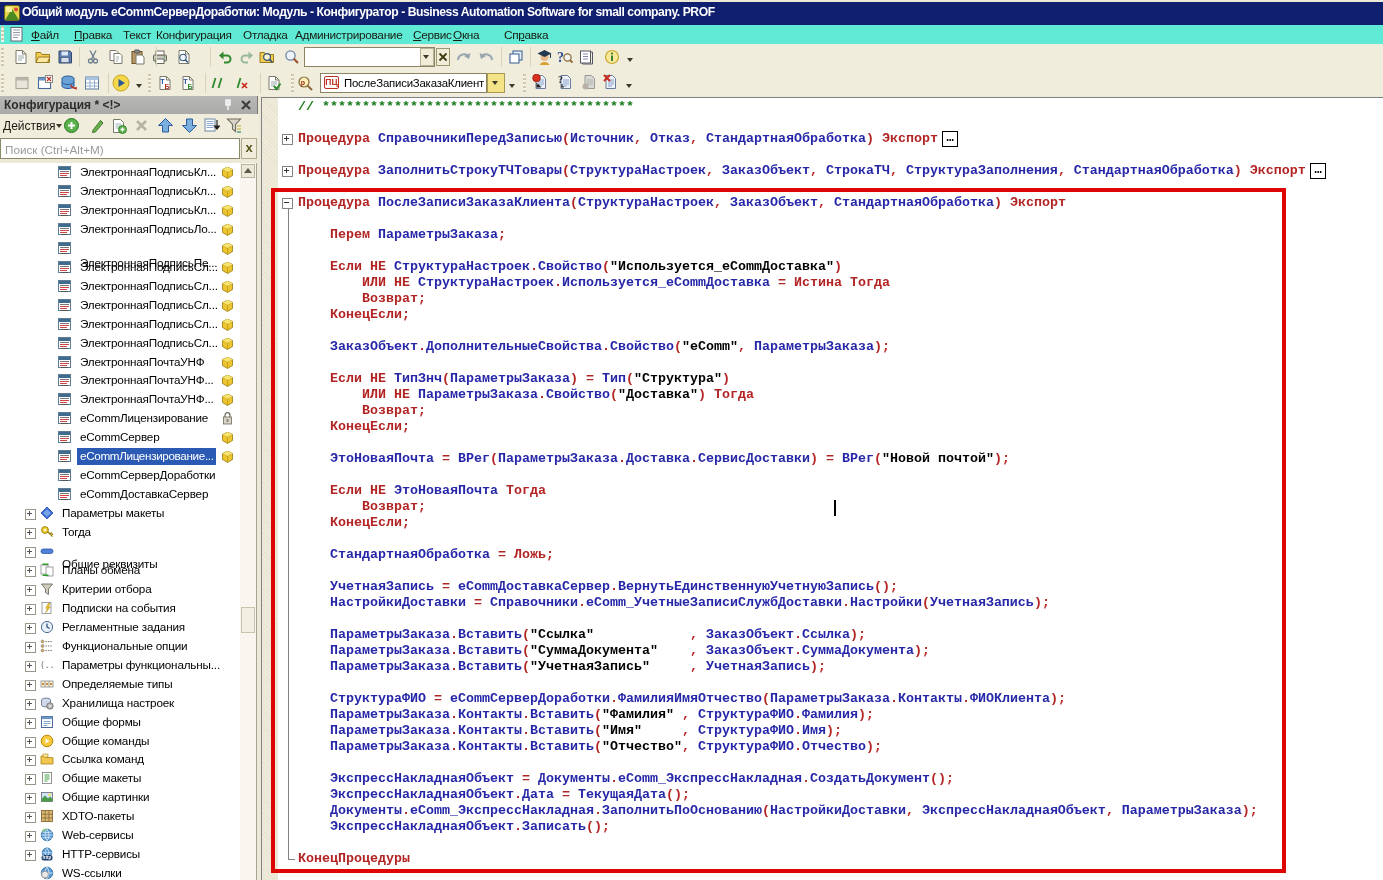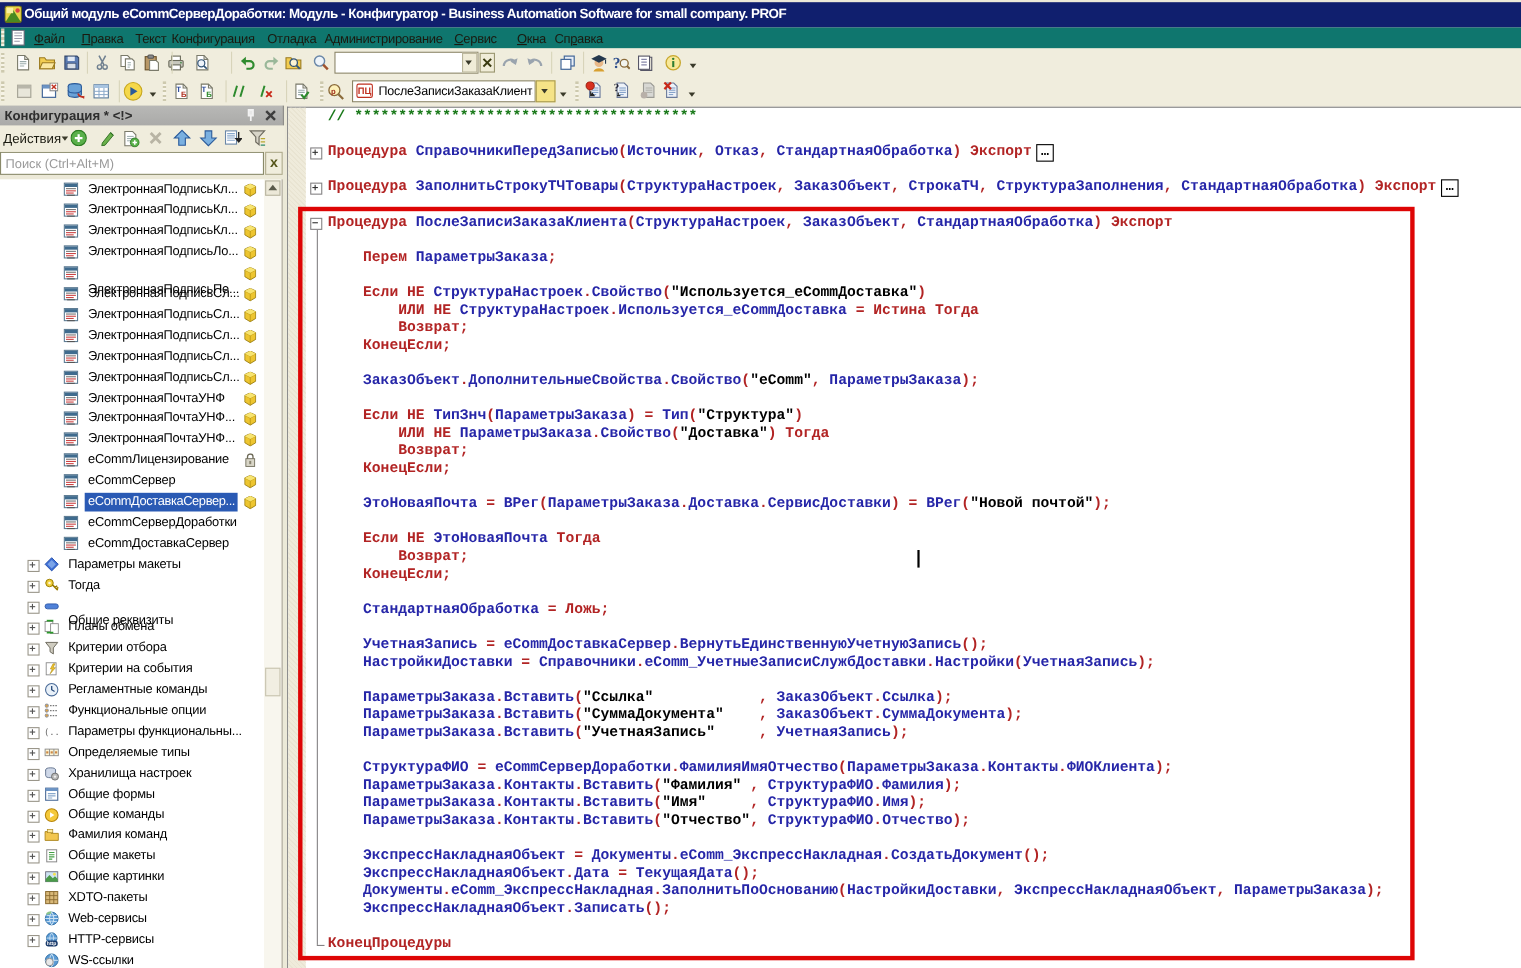--- a/index.html
+++ b/index.html
@@ -1,21 +1,21 @@
 <!DOCTYPE html>
 <html><head><meta charset="utf-8"><style>
 *{margin:0;padding:0;box-sizing:content-box}
 html,body{width:1383px;height:880px;overflow:hidden}
 body{position:relative;background:#ECE9D8;font-family:"Liberation Sans",sans-serif;-webkit-font-smoothing:antialiased}
 .abs{position:absolute}
 .tl{font-size:11.7px;letter-spacing:-0.18px;color:#000;white-space:nowrap}
 #title{left:0;top:0;width:1383px;height:25px;background:#ECE9D8}
 #titlebar{left:0;top:2px;width:1383px;height:23px;background:#101f6e}
 #titletxt{left:22px;top:5px;color:#fff;font-size:12.2px;font-weight:bold;white-space:nowrap;letter-spacing:-0.45px}
-#menubar{left:0;top:25px;width:1383px;height:19px;background:#0f766e}
+#menubar{left:0;top:25px;width:1383px;height:19px;background:#5eead4}
 .mi{position:absolute;top:3px;font-size:11.8px;color:#1a1a10;white-space:nowrap;letter-spacing:-0.3px}
 .mi u{text-decoration:underline}
 #tb1{left:0;top:44px;width:1383px;height:26px;background:#F0EDDD}
 #tb2{left:0;top:70px;width:1383px;height:26px;background:#F0EDDD}
 .grip{position:absolute;top:4px;width:3px;height:18px;background:repeating-linear-gradient(to bottom,#cdc9ae 0 2px,#f6f3e6 2px 4px)}
 .sep{position:absolute;top:3px;width:1px;height:20px;background:#d8d4ba}
 .dda{position:absolute;width:0;height:0;border-left:3.5px solid transparent;border-right:3.5px solid transparent;border-top:4px solid #3a3a2a}
 #panel{left:0;top:96px;width:259px;height:784px;background:#ECE9D8}
 #phead{position:absolute;left:0;top:0;width:257px;height:34px;background:linear-gradient(#b8b8b6,#9e9e9c);border-right:1px solid #777}
 #phead span{position:absolute;left:4px;top:2px;font-size:12px;font-weight:bold;color:#2e2e2e;white-space:nowrap}
@@ -62,21 +62,21 @@
       <rect x="1" y="0.5" width="11" height="13.5" fill="#fff" stroke="#667"></rect>
       <path d="M3 3 h7 M3 5.5 h7 M3 8 h7 M3 10.5 h5" stroke="#99a" stroke-width="1"></path>
     </svg>
 <span class="mi" style="left:31px"><u>Ф</u>айл</span>
 <span class="mi" style="left:74px"><u>П</u>равка</span>
 <span class="mi" style="left:123px">Текст</span>
 <span class="mi" style="left:156px">Конфигурация</span>
 <span class="mi" style="left:243px">Отладка</span>
 <span class="mi" style="left:295px">Администрирование</span>
 <span class="mi" style="left:413px"><u>С</u>ервис</span>
-<span class="mi" style="left:470px"><u>О</u>кна</span>
+<span class="mi" style="left:453px"><u>О</u>кна</span>
 <span class="mi" style="left:504px">Сп<u>р</u>авка</span>
 </div>
 
 <div class="abs" id="tb1">
 <div class="grip" style="left:1px"></div>
 <svg class="abs" style="left:13px;top:5px" width="16" height="16" viewBox="0 0 16 16">
       <path d="M3 1.5 h6.5 l3.5 3.5 v9.5 h-10 z" fill="#fff" stroke="#7a7a6a" stroke-width="1"></path>
       <path d="M9.5 1.5 v3.5 h3.5" fill="none" stroke="#7a7a6a" stroke-width="1"></path>
       <path d="M5 7 h6 M5 9 h6 M5 11 h4" stroke="#9aa" stroke-width="1"></path>
     </svg>
@@ -540,21 +540,21 @@
         <path d="M5.5 0 L10.5 2.5 L5.5 5 L0.5 2.5 Z" fill="#F7E470"></path>
       </svg>
 <span class="abs" style="left:58px;top:287.2px;width:13px;height:12px;background:#fff;border:1px solid #5f7d94;box-sizing:border-box">
         <span class="abs" style="left:0;top:0;width:11px;height:3px;background:#3f6b8e"></span>
         <span class="abs" style="left:1px;top:4px;width:9px;height:1px;background:#777"></span>
         <span class="abs" style="left:1px;top:6px;width:9px;height:1px;background:#cc4444"></span>
         <span class="abs" style="left:1px;top:8px;width:7px;height:1px;background:#cc4444"></span>
         <span class="abs" style="left:2px;top:10px;width:7px;height:1px;background:#555"></span>
       </span>
 <span class="abs" style="left:77px;top:284.8px;width:139px;height:17px;background:#2a5ab4"></span>
-<span class="abs tl" style="left:80px;top:286.2px;color:#fff;letter-spacing:-0.35px">еCommДоставкаСервер...</span>
+<span class="abs tl" style="left:80px;top:286.2px;color:#fff;letter-spacing:-0.35px">еCommЛицензирование...</span>
 <svg class="abs" style="left:222px;top:288.2px" width="11" height="12" viewBox="0 0 11 12">
         <path d="M5.5 0 L10.5 2.5 L10.5 8.5 L5.5 11.5 L0.5 8.5 L0.5 2.5 Z" fill="#EDC530" stroke="#8a6d00" stroke-width="0.7"></path>
         <path d="M0.5 2.5 L5.5 5 L10.5 2.5" fill="none" stroke="#b89410" stroke-width="0.7"></path>
         <path d="M5.5 5 L5.5 11.5" stroke="#b89410" stroke-width="0.7"></path>
         <path d="M5.5 0 L10.5 2.5 L5.5 5 L0.5 2.5 Z" fill="#F7E470"></path>
       </svg>
 <span class="abs" style="left:58px;top:306.2px;width:13px;height:12px;background:#fff;border:1px solid #5f7d94;box-sizing:border-box">
         <span class="abs" style="left:0;top:0;width:11px;height:3px;background:#3f6b8e"></span>
         <span class="abs" style="left:1px;top:4px;width:9px;height:1px;background:#777"></span>
         <span class="abs" style="left:1px;top:6px;width:9px;height:1px;background:#cc4444"></span>
@@ -616,30 +616,30 @@
       </svg>
 <span class="abs tl" style="left:62px;top:418.9px">Критерии отбора</span>
 <span class="abs pb" style="left:25px;top:440.8px">
         <span class="ph"></span>
         <span class="pv"></span>
       </span>
 <svg class="abs" style="left:40px;top:437.8px" width="14" height="14" viewBox="0 0 14 14">
         <rect x="2" y="1.5" width="9" height="11" fill="#fff" stroke="#888" stroke-width="0.8"></rect>
         <path d="M8.2 2.5 L5.8 7.2 H7.6 L5.6 11.5 L10.4 6 H8.2 L10 2.5 Z" fill="#f2c630" stroke="#a88200" stroke-width="0.5"></path>
       </svg>
-<span class="abs tl" style="left:62px;top:437.8px">Критерии на события</span>
+<span class="abs tl" style="left:62px;top:437.8px">Подписки на события</span>
 <span class="abs pb" style="left:25px;top:459.8px">
         <span class="ph"></span>
         <span class="pv"></span>
       </span>
 <svg class="abs" style="left:40px;top:456.8px" width="14" height="14" viewBox="0 0 14 14">
         <circle cx="7" cy="7" r="5.6" fill="#e8f0f8" stroke="#4a6b98" stroke-width="1"></circle>
         <path d="M7 3.6 V7 L9.6 8.6" stroke="#27497a" stroke-width="1.2" fill="none"></path>
       </svg>
-<span class="abs tl" style="left:62px;top:456.8px">Регламентные команды</span>
+<span class="abs tl" style="left:62px;top:456.8px">Регламентные задания</span>
 <span class="abs pb" style="left:25px;top:478.8px">
         <span class="ph"></span>
         <span class="pv"></span>
       </span>
 <svg class="abs" style="left:40px;top:475.8px" width="14" height="14" viewBox="0 0 14 14">
         <g stroke="#9a9a9a" stroke-width="1">
           <circle cx="2.5" cy="2.5" r="1.4" fill="#e8a23a"></circle>
           <circle cx="2.5" cy="7" r="1.4" fill="#e8a23a"></circle>
           <circle cx="2.5" cy="11.5" r="1.4" fill="#e8a23a"></circle>
         </g>
@@ -697,21 +697,21 @@
       </svg>
 <span class="abs tl" style="left:62px;top:570.5px">Общие команды</span>
 <span class="abs pb" style="left:25px;top:592.4px">
         <span class="ph"></span>
         <span class="pv"></span>
       </span>
 <svg class="abs" style="left:40px;top:589.4px" width="14" height="14" viewBox="0 0 14 14">
         <path d="M1 4 h4 l1.4 1.6 H13 V12 H1 Z" fill="#f2c64f" stroke="#a8831a" stroke-width="0.8"></path>
         <rect x="3" y="2" width="5" height="3" fill="#fdeaa0" stroke="#a8831a" stroke-width="0.6"></rect>
       </svg>
-<span class="abs tl" style="left:62px;top:589.4px">Фамилия команд</span>
+<span class="abs tl" style="left:62px;top:589.4px">Ссылка команд</span>
 <span class="abs pb" style="left:25px;top:611.4px">
         <span class="ph"></span>
         <span class="pv"></span>
       </span>
 <svg class="abs" style="left:40px;top:608.4px" width="14" height="14" viewBox="0 0 14 14">
         <rect x="2.5" y="1.5" width="9" height="11" fill="#fff" stroke="#888" stroke-width="0.9"></rect>
         <path d="M4.5 4 h5 M4.5 6 h5 M4.5 8 h5 M4.5 10 h3" stroke="#44a044" stroke-width="1"></path>
       </svg>
 <span class="abs tl" style="left:62px;top:608px">Общие макеты</span>
 <span class="abs pb" style="left:25px;top:630.4px">

